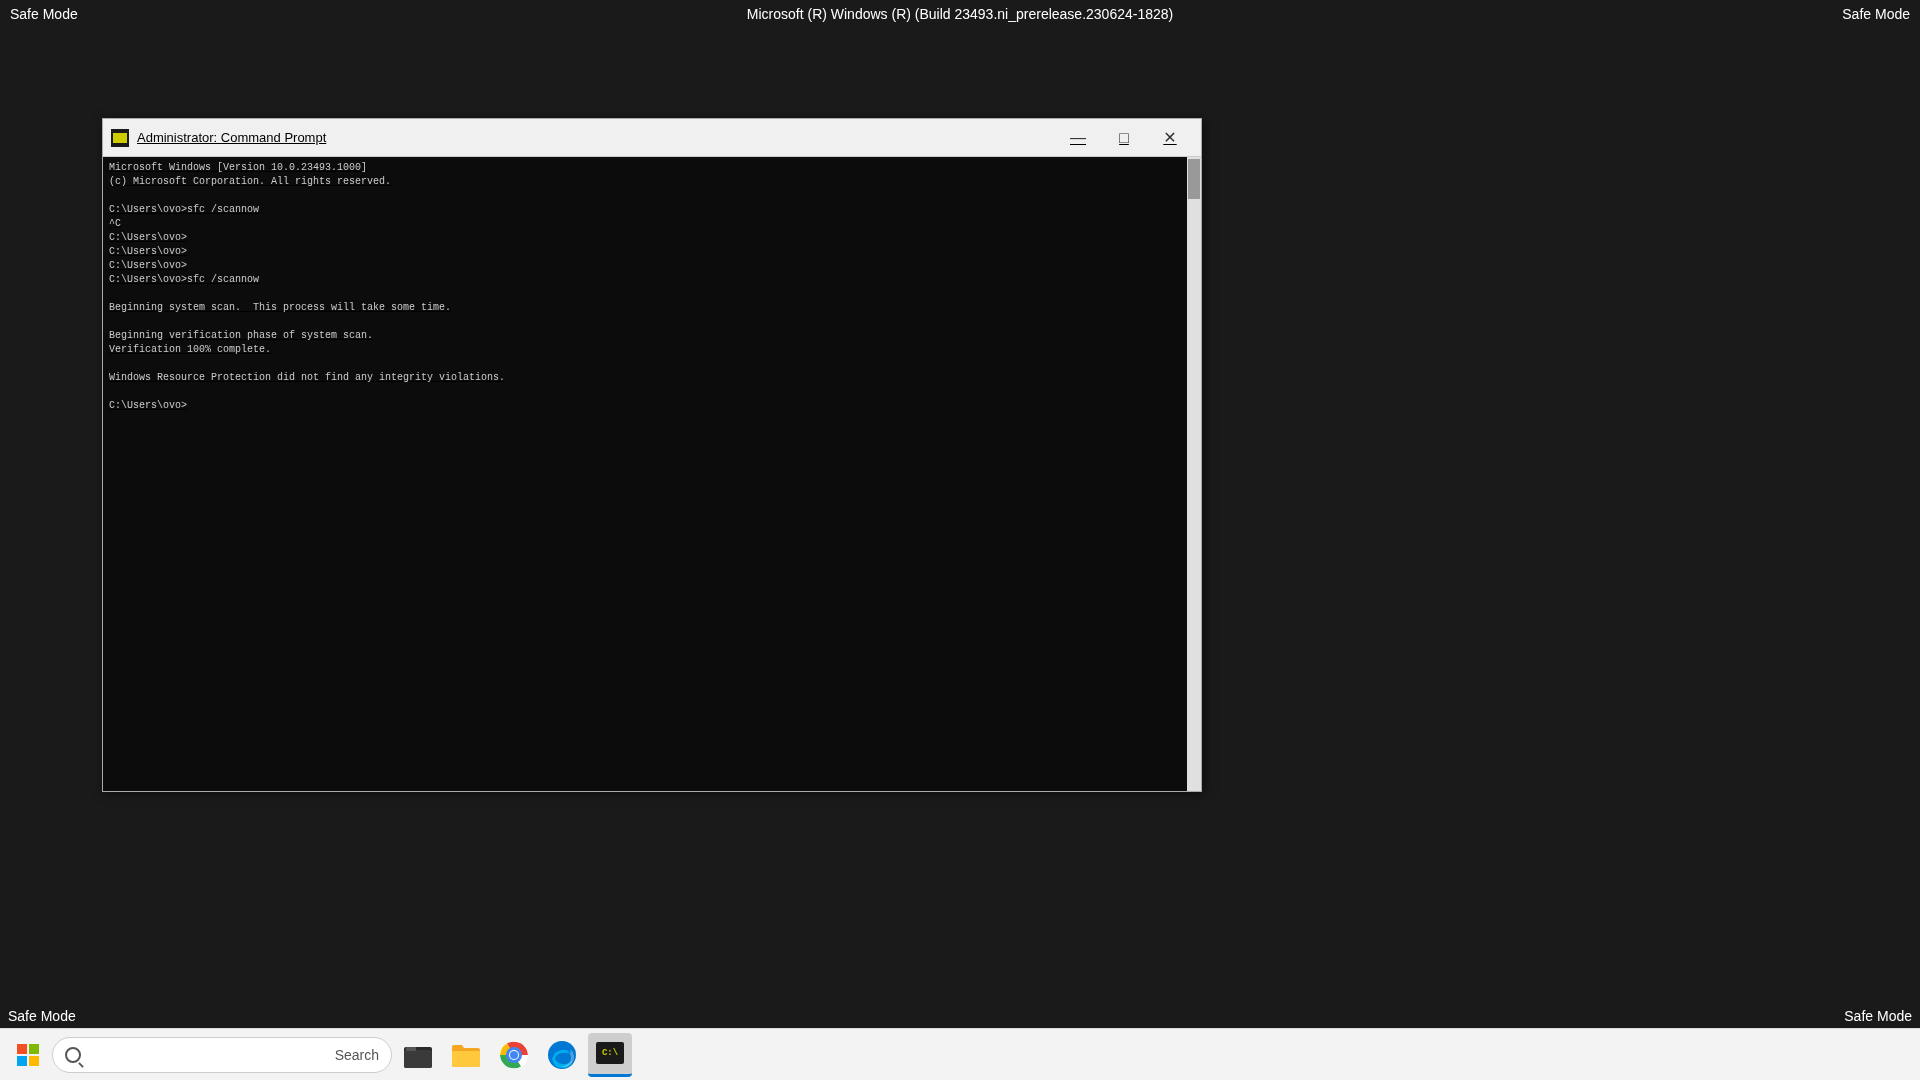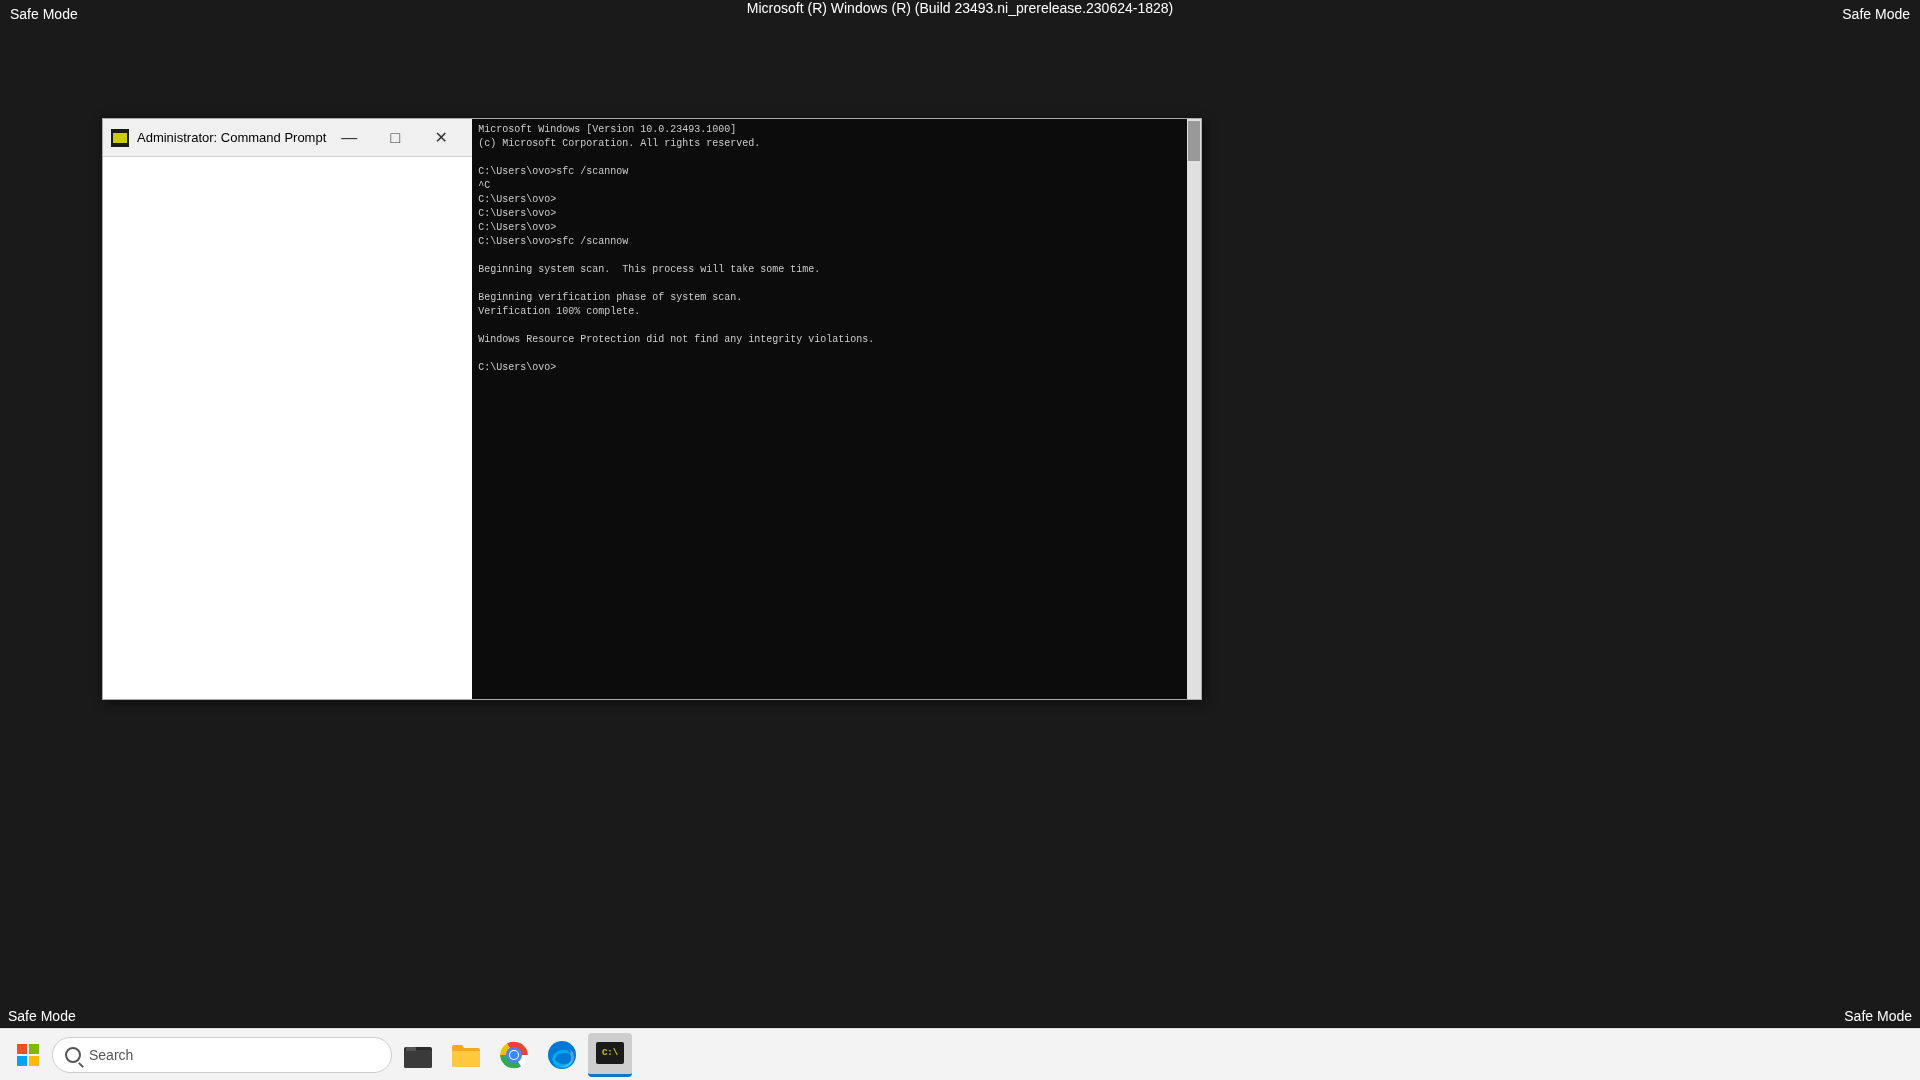--- a/index.html
+++ b/index.html
@@ -27,36 +27,37 @@
     .safe-mode-top-right { right: 0; top: 0; }
 
     
     .top-title {
       position: absolute;
       top: 0;
       left: 50%;
       transform: translateX(-50%);
       color: #ffffff;
       font-size: 14px;
-      padding: 0 10px;
+      padding: 6px 10px;
       white-space: nowrap;
     }
 
     
     .cmd-window {
       position: absolute;
       top: 118px;
       left: 102px;
       width: 1100px;
-      height: 582px;
+      height: 674px;
       background: #ffffff;
       border: 1px solid #aaa;
       box-shadow: 2px 2px 10px rgba(0,0,0,0.5);
       display: flex;
-      flex-direction: row;
+      flex-direction: column;
+      text-decoration: underline;
     }
 
     .cmd-titlebar {
       height: 38px;
       background: #f0f0f0;
       display: flex;
       align-items: center;
       padding: 0 8px;
       border-bottom: 1px solid #ccc;
       flex-shrink: 0;
@@ -175,20 +176,21 @@
       height: 36px;
       width: 340px;
       background: #fff;
       border: 1px solid #ccc;
       border-radius: 18px;
       display: flex;
       align-items: center;
       padding: 0 12px;
       gap: 8px;
       cursor: text;
+      justify-content: space-between;
     }
 
     .search-icon-circle {
       width: 16px;
       height: 16px;
       border: 2px solid #555;
       border-radius: 50%;
       position: relative;
       flex-shrink: 0;
     }

